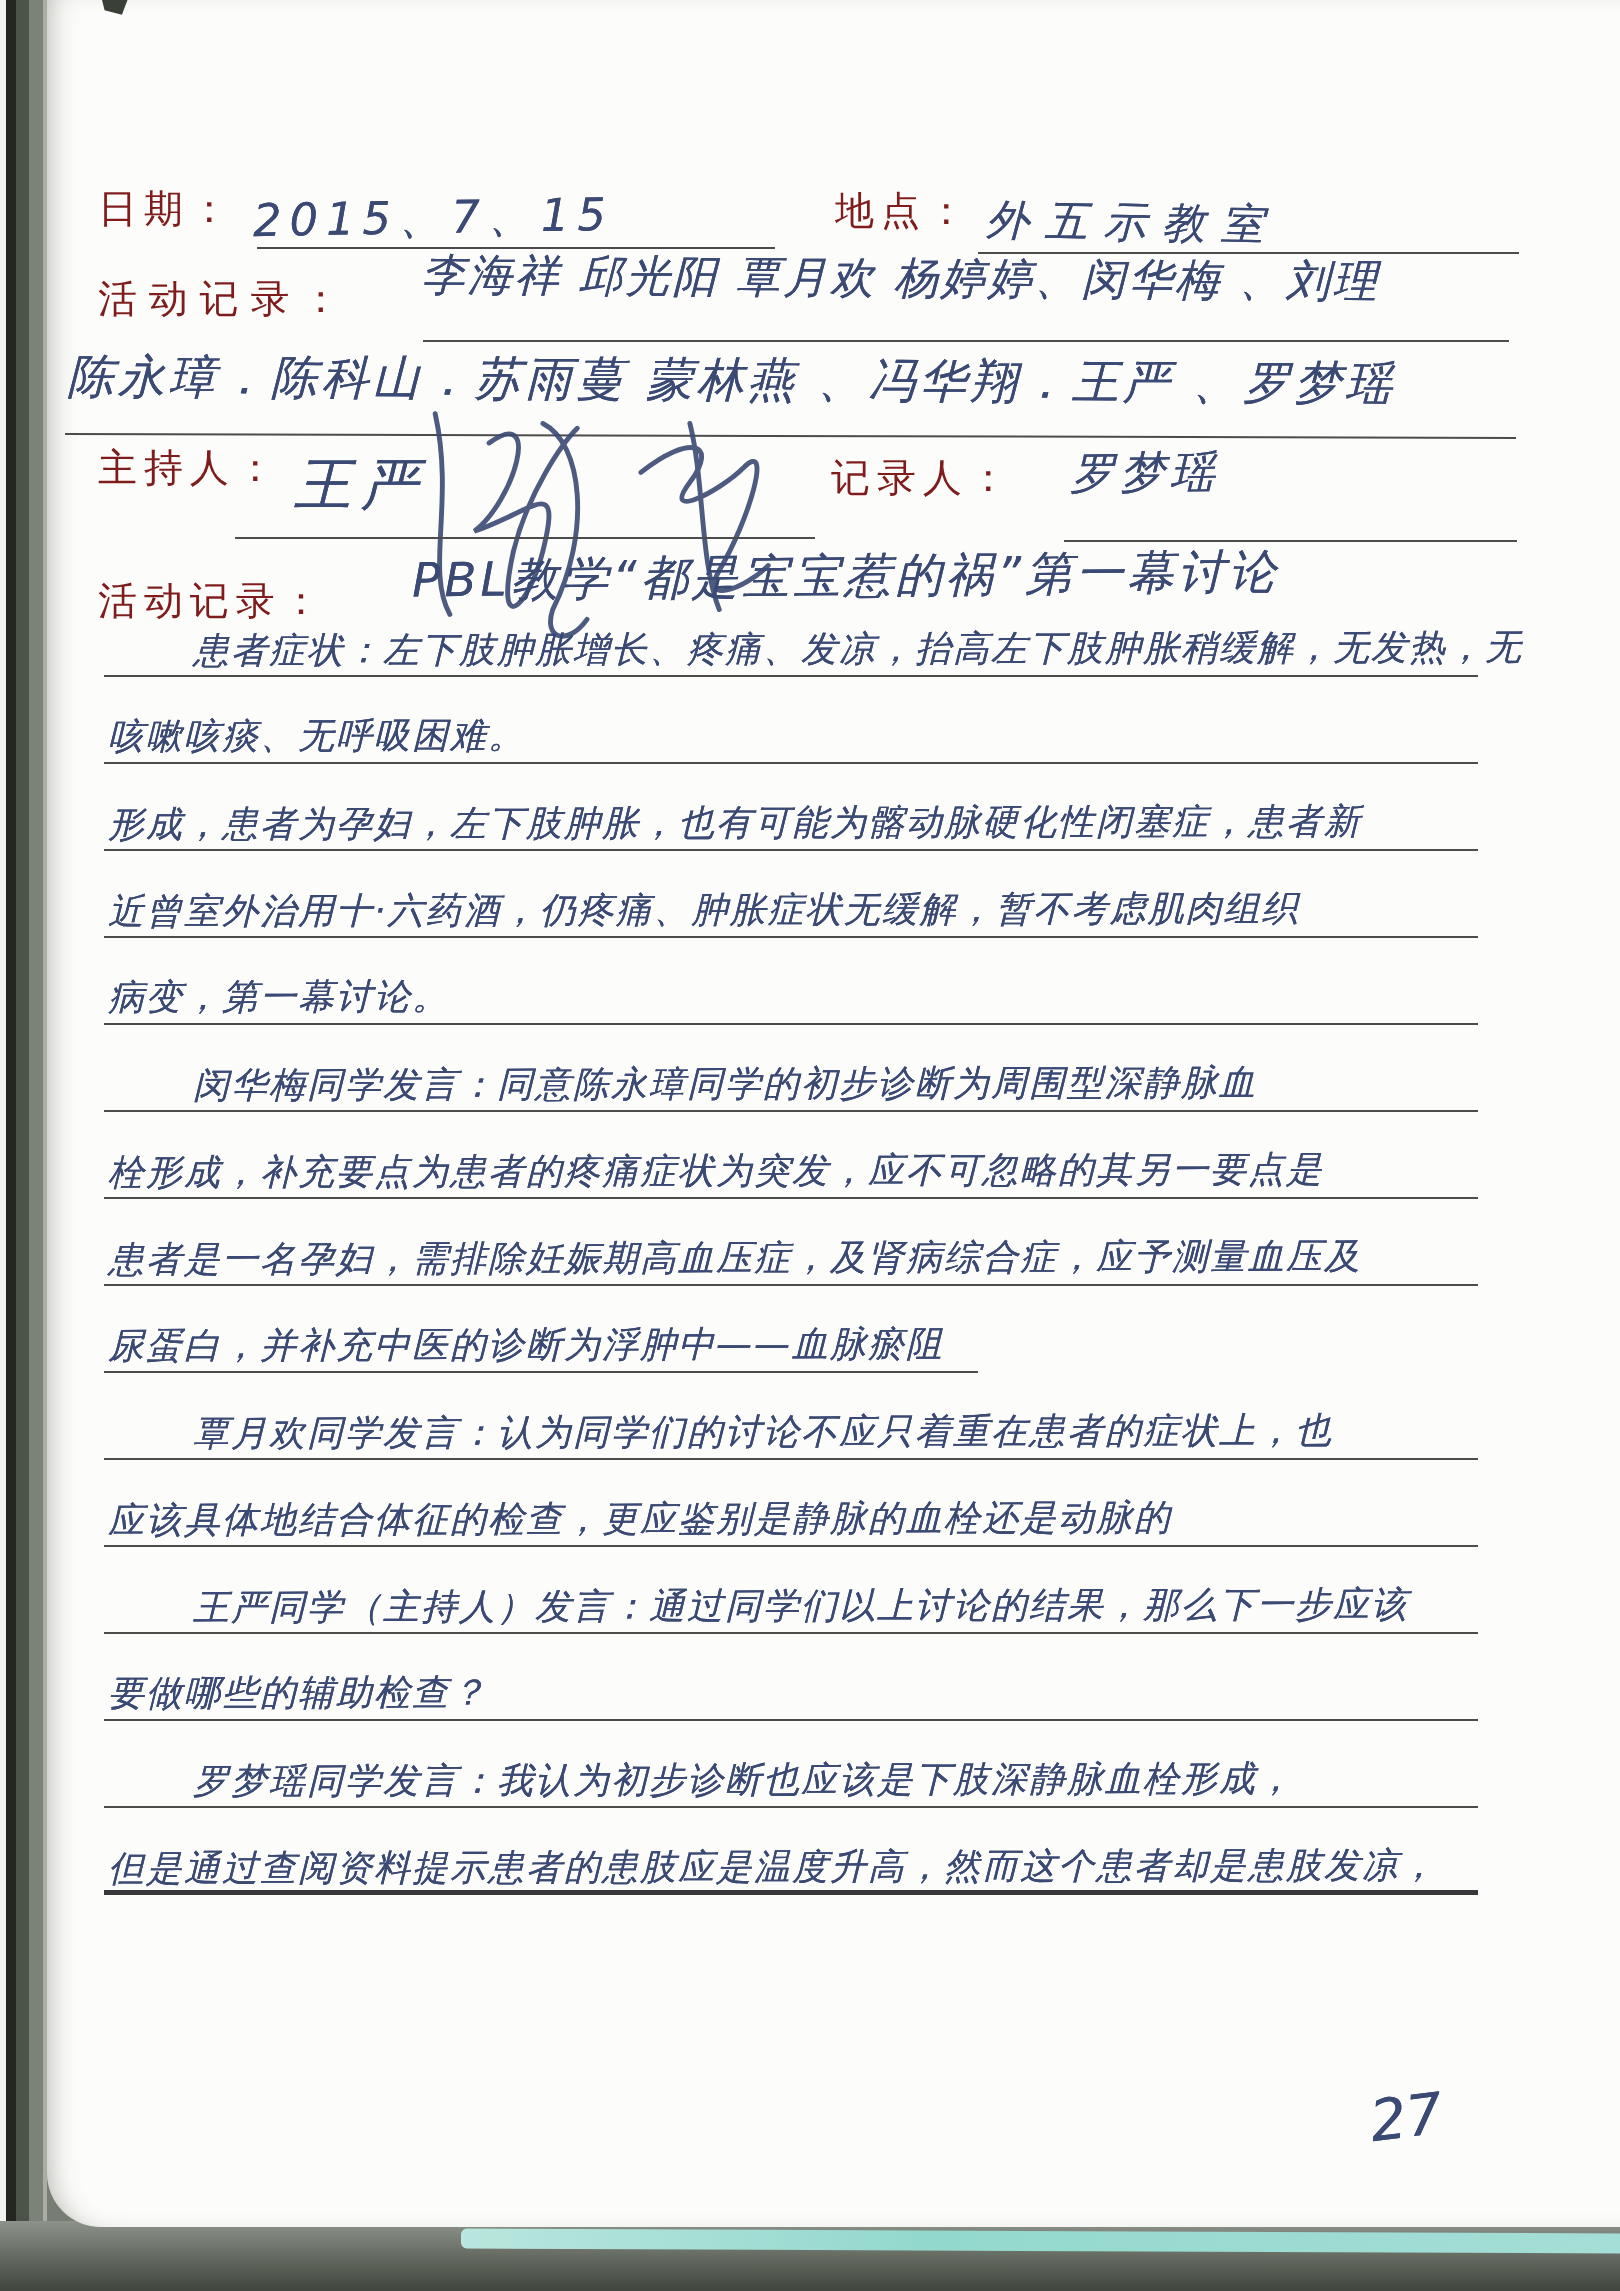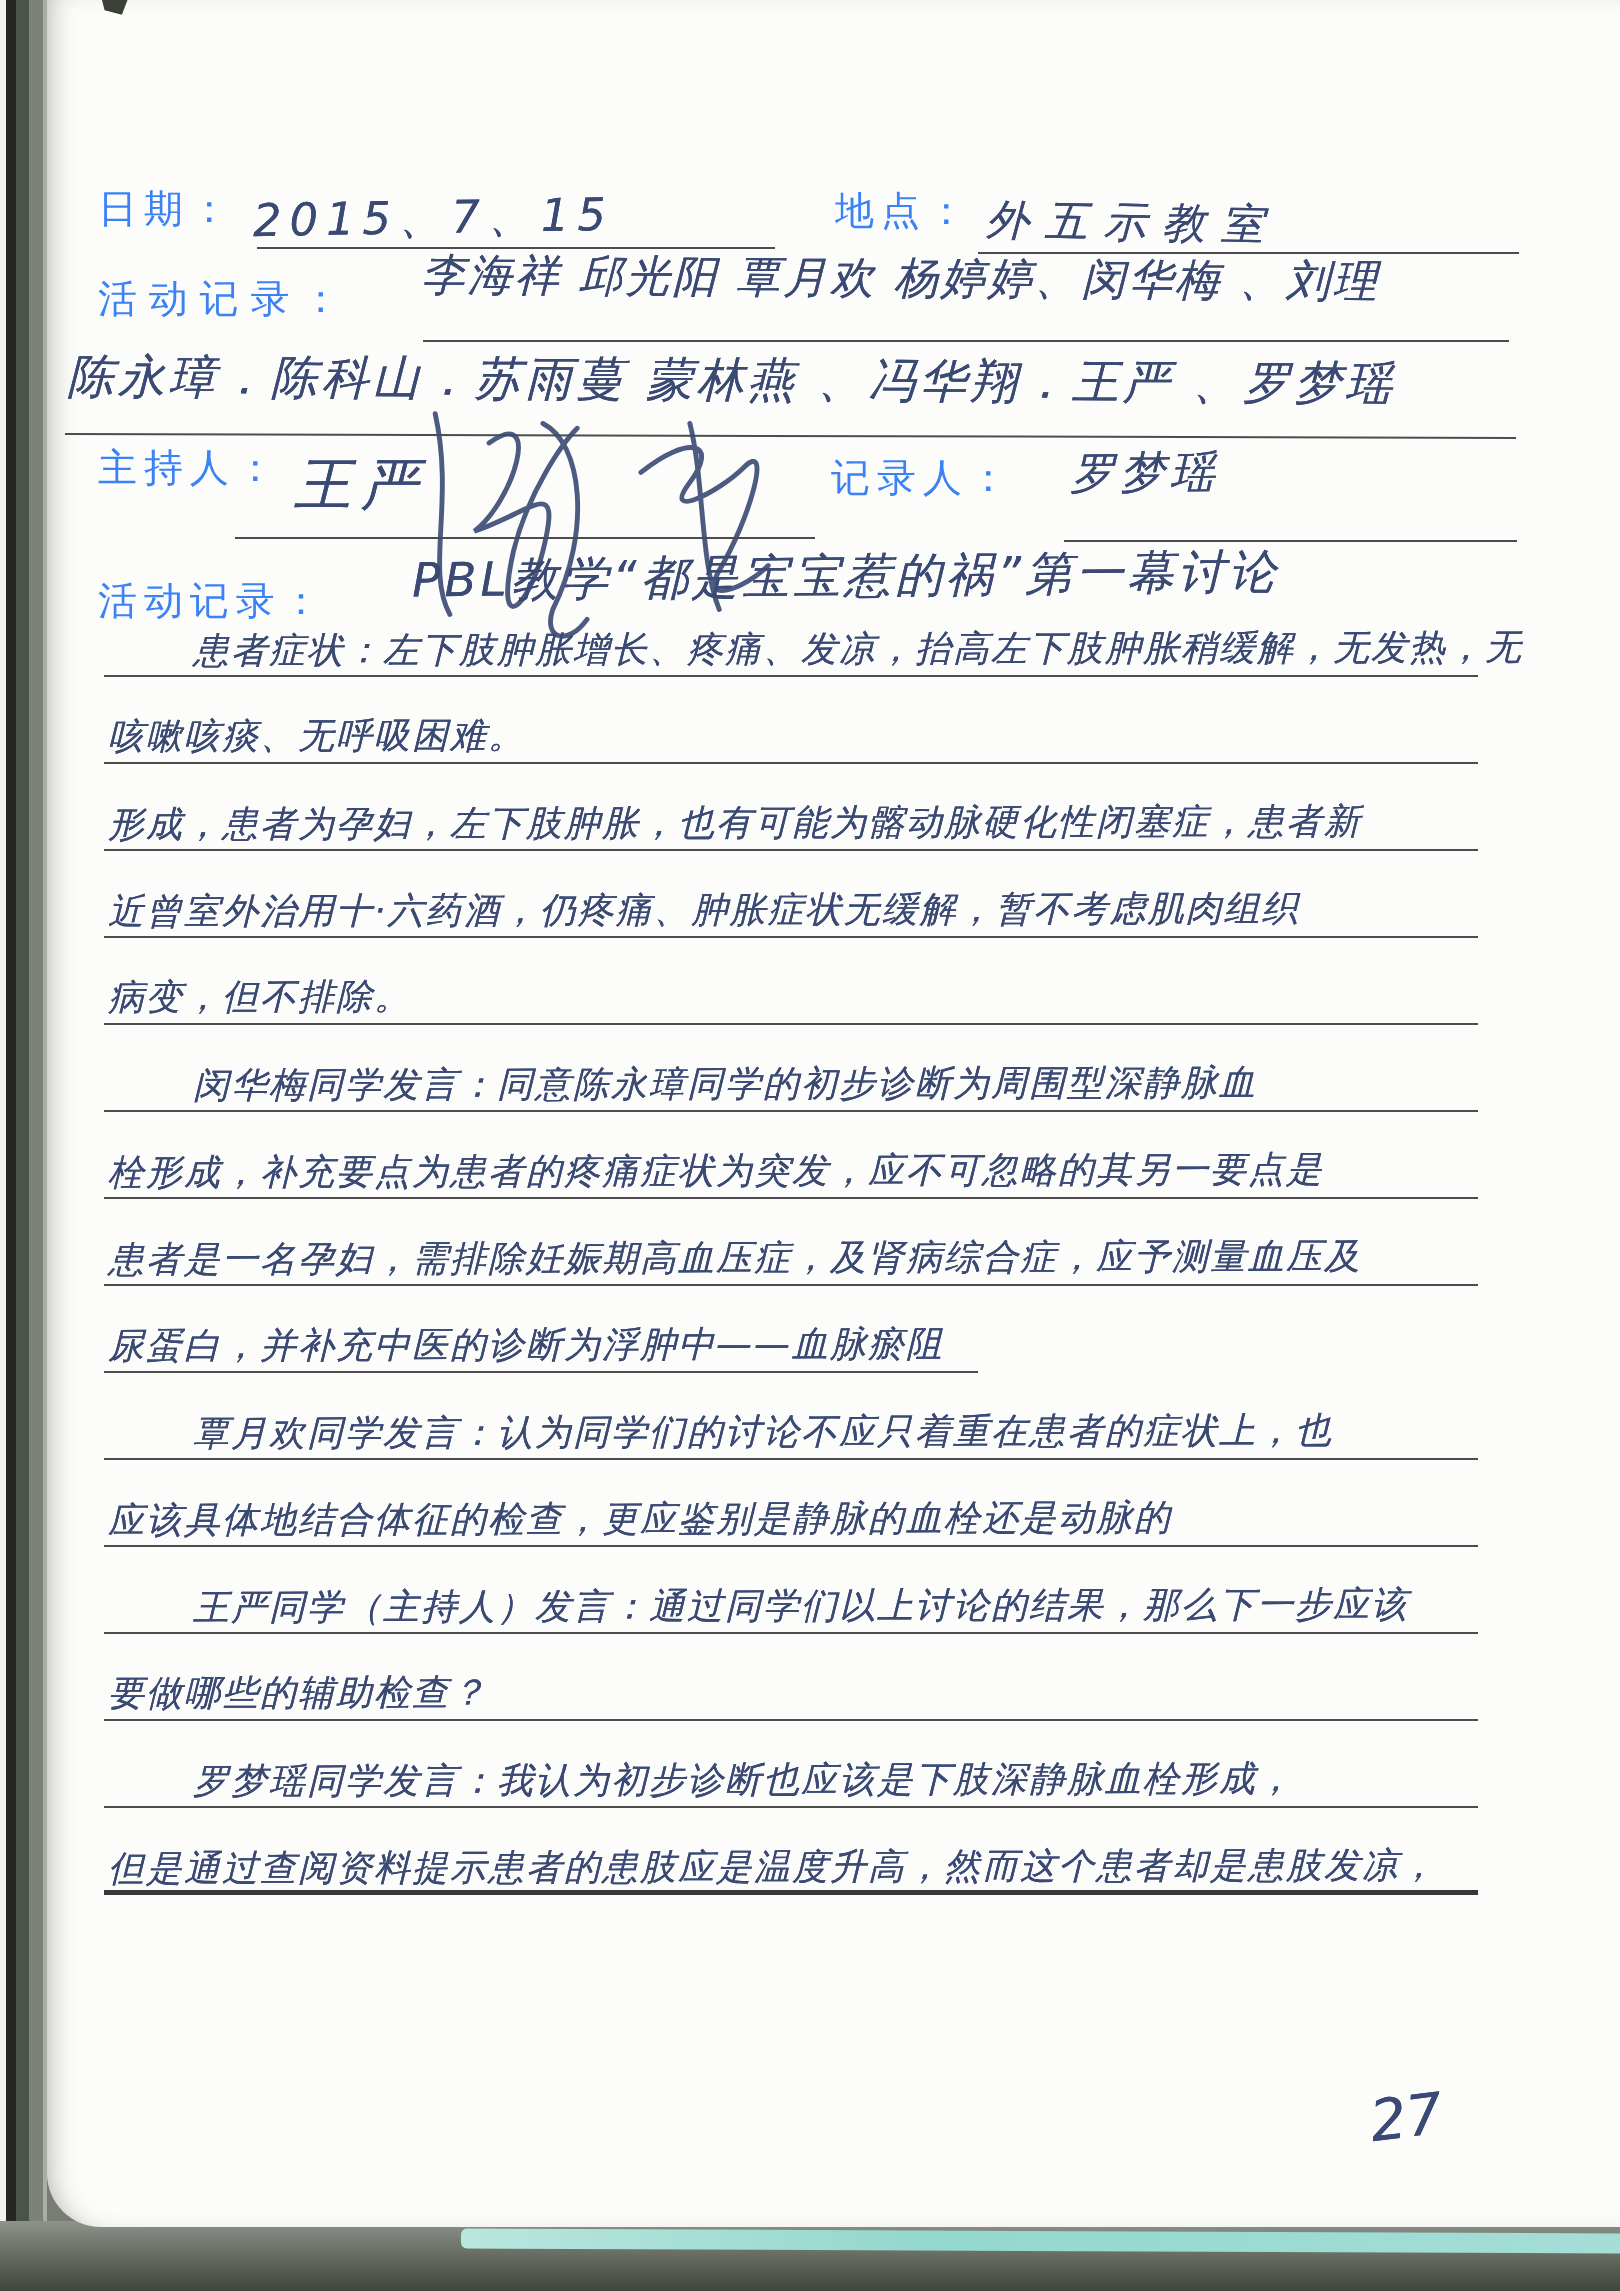--- a/index.html
+++ b/index.html
@@ -29,21 +29,21 @@
     transform:rotate(.25deg);
     border-radius:5.9px 0 0 5.9px;
   }
   .corner-mark{
     position:absolute;left:55px;top:0;width:25.5px;height:14.7px;
     background:#3a4036;
     clip-path:polygon(0 0,100% 0,78% 100%,10% 70%);
   }
   
   .printed{
-    position:absolute;color:#3b82f6;
+    position:absolute;color:#7f1d1d;
     font-family:"Liberation Serif", serif;
     font-size:39px;letter-spacing:6.9px;white-space:nowrap;
   }
   .hw{
     color:#3b4a74;
     font-family:"DejaVu Sans", sans-serif;
     font-style:italic;white-space:nowrap;
     text-shadow:0 0 0.5px #3b4a74;
   }
   .hw-abs{position:absolute;}
@@ -122,21 +122,21 @@
     <div class="note-line">
       <div class="rule"></div>
       <span class="hw txt">形成，患者为孕妇，左下肢肿胀，也有可能为髂动脉硬化性闭塞症，患者新</span>
     </div>
     <div class="note-line">
       <div class="rule"></div>
       <span class="hw txt">近曾室外治用十·六药酒，仍疼痛、肿胀症状无缓解，暂不考虑肌肉组织</span>
     </div>
     <div class="note-line">
       <div class="rule"></div>
-      <span class="hw txt">病变，但不排除。</span>
+      <span class="hw txt">病变，第一幕讨论。</span>
     </div>
     <div class="note-line indent">
       <div class="rule"></div>
       <span class="hw txt">闵华梅同学发言：同意陈永璋同学的初步诊断为周围型深静脉血</span>
     </div>
     <div class="note-line">
       <div class="rule"></div>
       <span class="hw txt">栓形成，补充要点为患者的疼痛症状为突发，应不可忽略的其另一要点是</span>
     </div>
     <div class="note-line">

